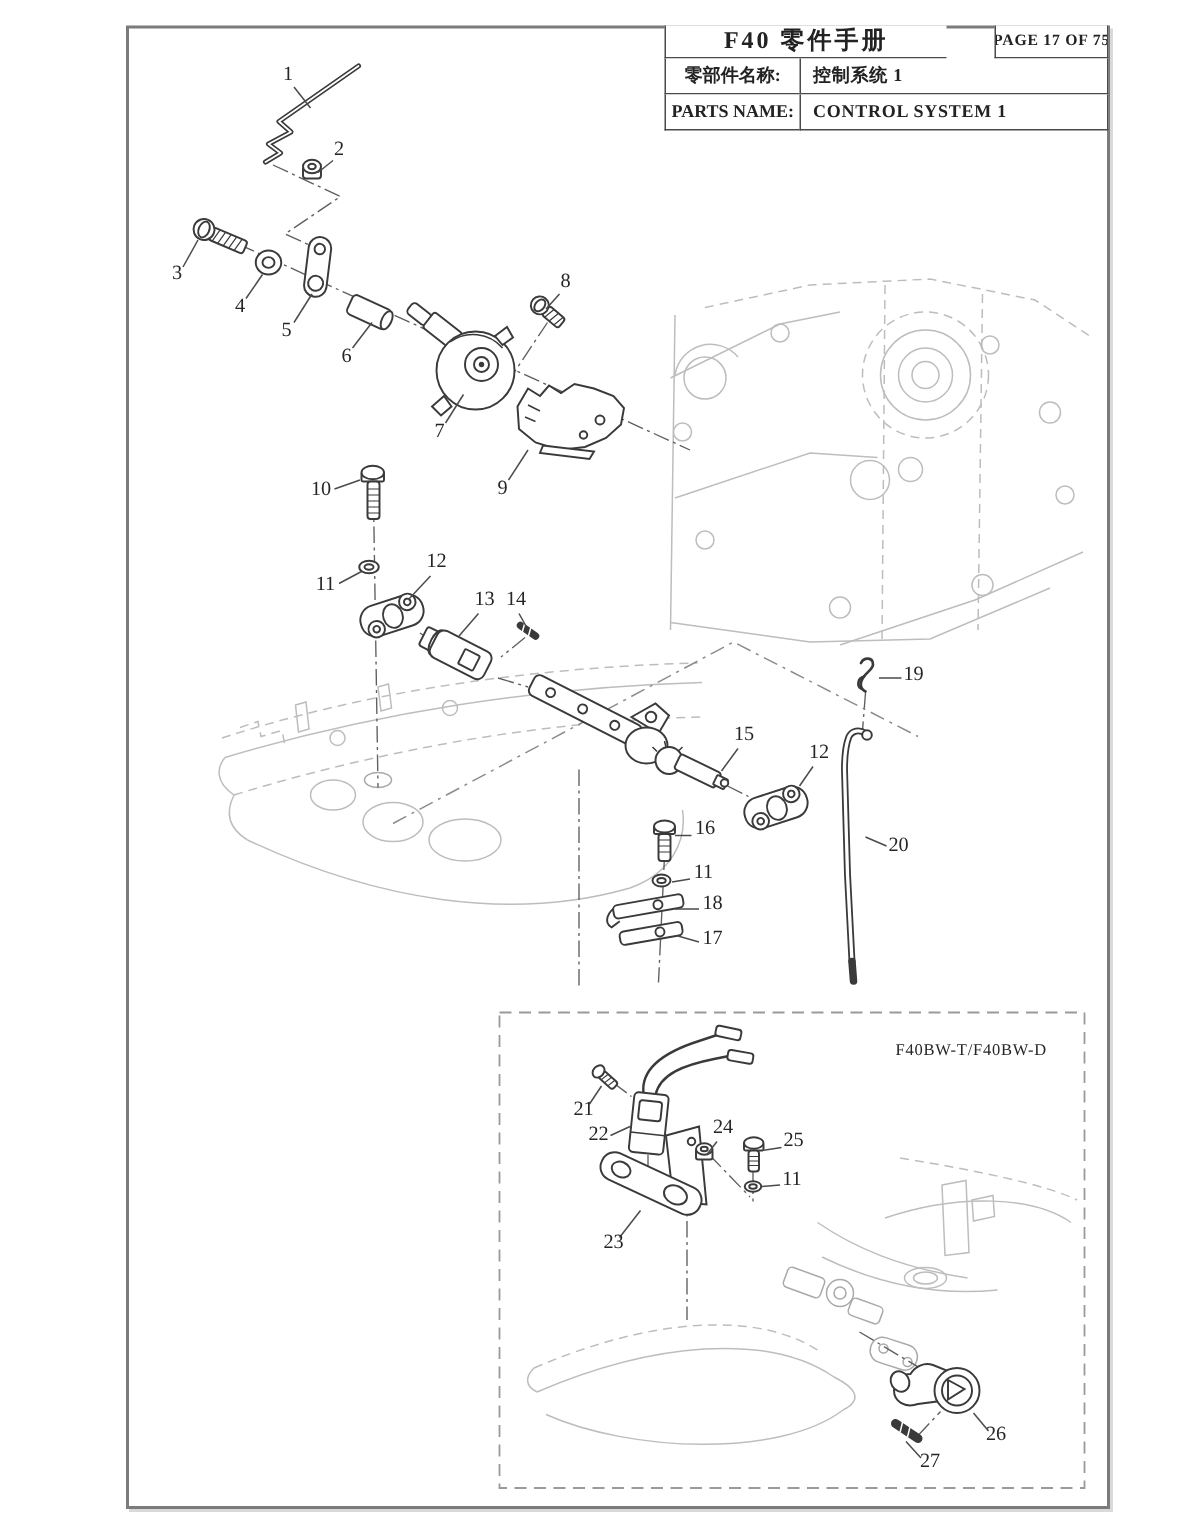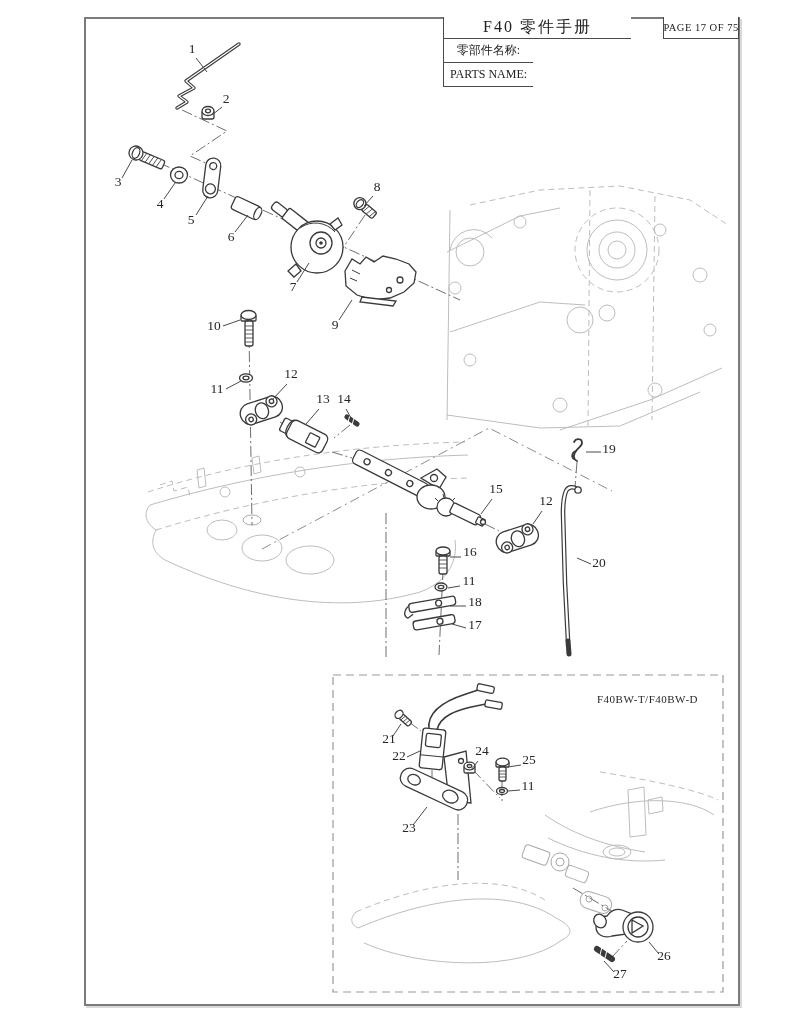--- a/index.html
+++ b/index.html
@@ -2,21 +2,21 @@
 <html><head>
 <meta charset="utf-8">
 <style>
   html,body{margin:0;padding:0;background:#fff;}
   #stage{position:relative;width:791px;height:1024px;background:#fff;overflow:hidden;
          font-family:"Liberation Serif",serif;color:#222;}
   #frame{position:absolute;left:84px;top:17px;width:656px;height:989px;
          border:2px solid #7b7b7b;box-sizing:border-box;box-shadow:2px 2px 0 rgba(0,0,0,.15);}
   
   #htable{position:absolute;left:443px;top:17px;width:296px;}
-  .trow{display:flex;}
+  .trow{display:flex;font-weight:bold;}
   .tc{border-left:1px solid #4a4a4a;border-bottom:1px solid #4a4a4a;box-sizing:border-box;
       display:flex;align-items:center;justify-content:center;background:#fff;overflow:hidden;white-space:nowrap;}
   .tc.last{border-right:1px solid #4a4a4a;}
   .tc.val{justify-content:flex-start;padding-left:8px;}
   .t-title{width:211px;height:22px;font-size:16px;letter-spacing:2px;}
   .t-page{width:85px;height:22px;font-size:10.5px;letter-spacing:.5px;margin-left:32px;}
   .t-lab{width:90px;height:24px;font-size:12px;}
   .t-val{width:206px;height:24px;font-size:12px;letter-spacing:.5px;}
   
   svg{position:absolute;left:0;top:0;}
@@ -48,23 +48,25 @@
 <div id="stage">
   <div id="frame"></div>
 
   <div id="htable">
     <div class="trow">
       <div class="tc t-title">F40 零件手册</div>
       <div class="tc t-page last">PAGE 17 OF 75</div>
     </div>
     <div class="trow">
       <div class="tc t-lab">零部件名称:</div>
+      <div class="tc t-val val last">控制系统 1</div>
     </div>
     <div class="trow">
       <div class="tc t-lab">PARTS NAME:</div>
+      <div class="tc t-val val last">CONTROL SYSTEM 1</div>
     </div>
   </div>
 
   <svg width="791" height="1024" viewBox="0 0 791 1024">
 
     <g>
       <path class="f" d="M450,210 L447,420"></path>
       <circle class="fd" cx="617" cy="250" r="42"></circle>
       <circle class="f" cx="617" cy="250" r="30"></circle>
       <circle class="f" cx="617" cy="250" r="18"></circle>

